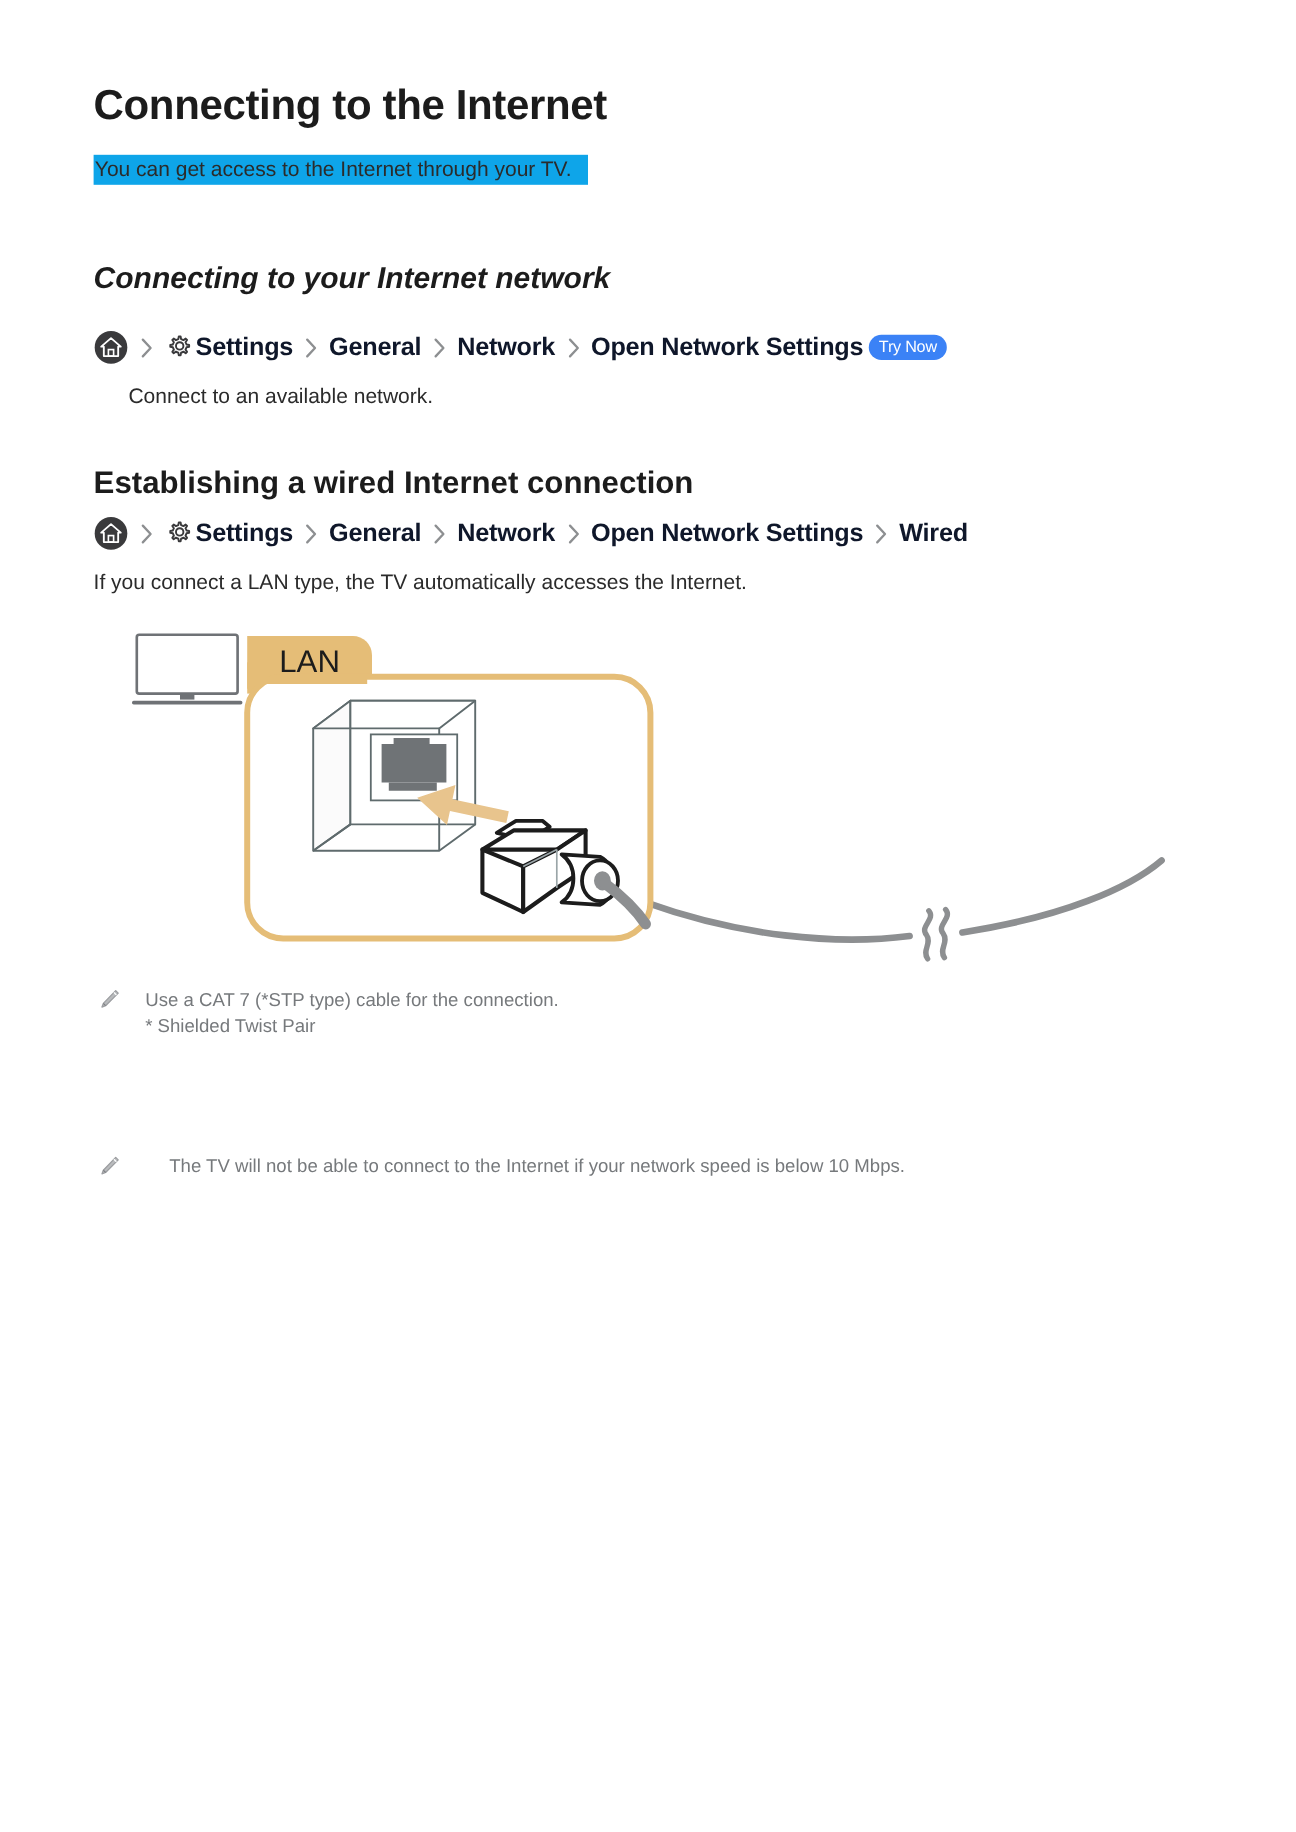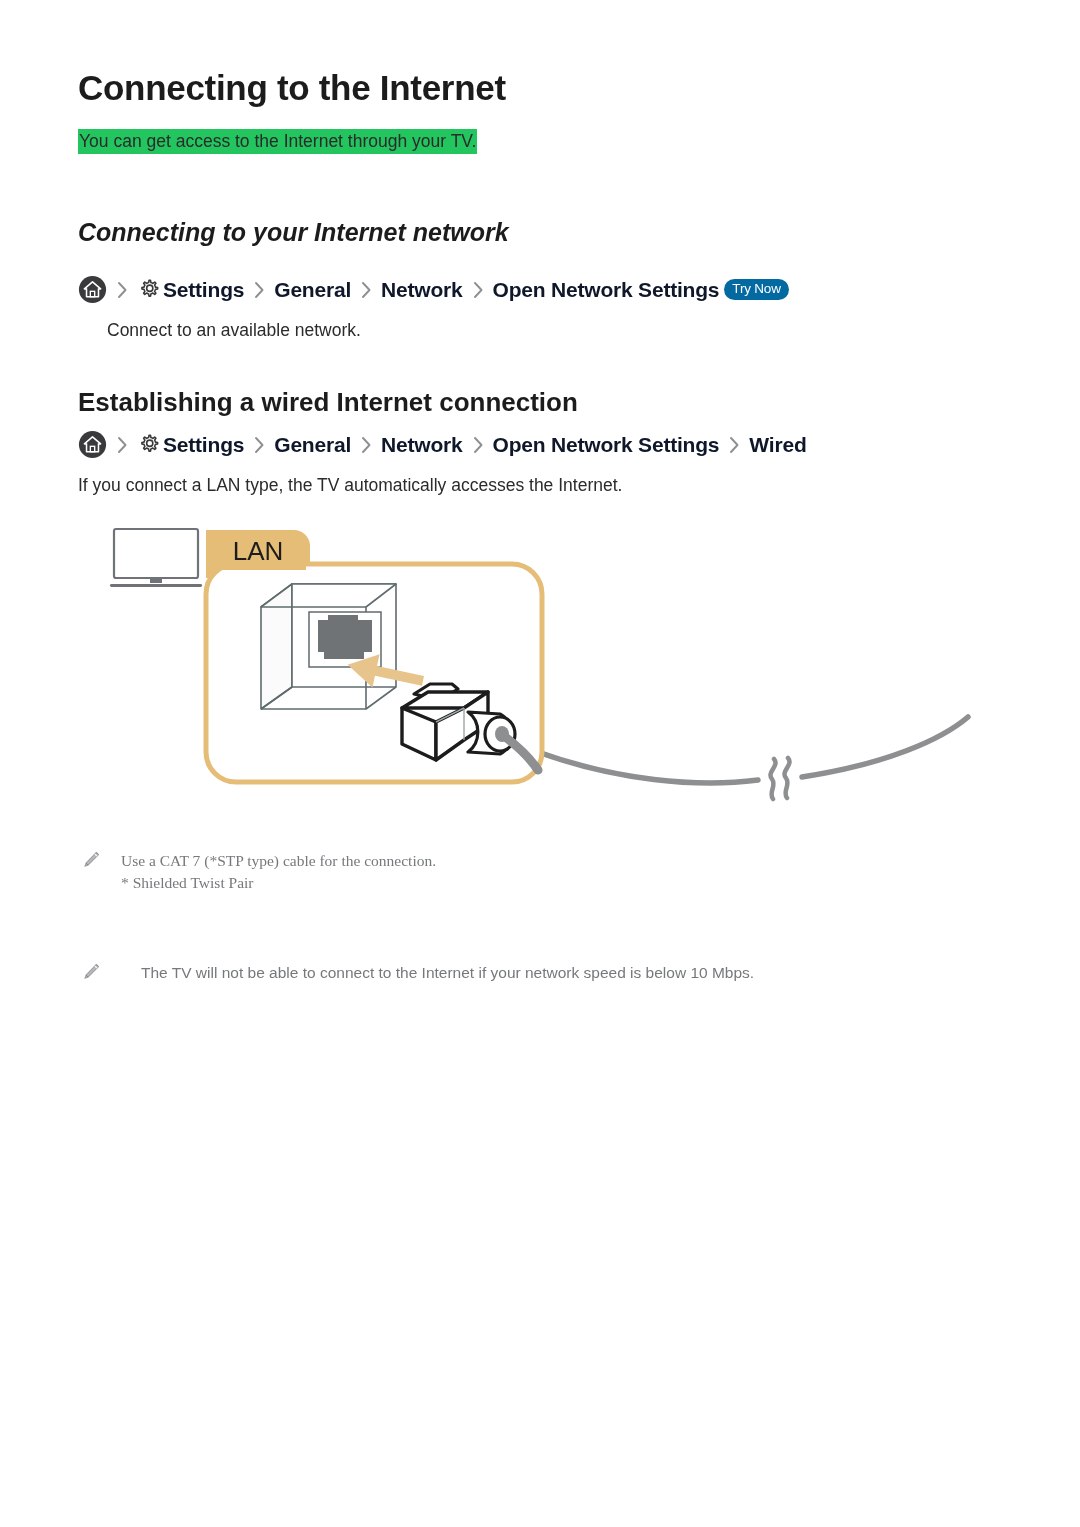--- a/index.html
+++ b/index.html
@@ -36,23 +36,23 @@
     white-space: nowrap;
   }
 
   .lead-wrap {
     position: absolute;
     left: 78px;
     top: 130px;
     font-size: 17.5px;
   }
   .lead-highlight {
-    background: #22c55e;
+    background: #0ea5e9;
     color: #2b2b2b;
-    padding: 2px 1px 3px 1px;
+    padding: 2px 14px 3px 1px;
     line-height: 1.3;
     white-space: nowrap;
     text-align: right;
   }
 
   
   .section-heading {
     position: absolute;
     left: 78px;
     font-size: 25px;
@@ -108,21 +108,21 @@
     font-weight: bold;
     letter-spacing: -0.2px;
   }
   .bc-settings-group {
     display: flex;
     align-items: center;
   }
 
   .try-now {
     display: inline-block;
-    background: #0369a1;
+    background: #3b82f6;
     color: #ffffff;
     font-size: 13.5px;
     font-weight: normal;
     border-radius: 11px;
     padding: 2px 8px 3px 8px;
     margin-left: 5px;
     line-height: 1.25;
     letter-spacing: -0.2px;
   }
 
@@ -147,21 +147,21 @@
   }
   .illustration svg { display: block; }
 
   
   .note {
     position: absolute;
     left: 80px;
     display: flex;
     align-items: flex-start;
   }
-  .note.note-1 { top: 848px; font-family: Liberation Serif, serif; }
+  .note.note-1 { top: 821px; }
   .note.note-2 { top: 960px; gap: 20px; }
 
   .note-icon {
     width: 21px;
     height: 21px;
     flex: 0 0 auto;
     margin-top: 2px;
     margin-right: 20px;
   }
   .note-body {

